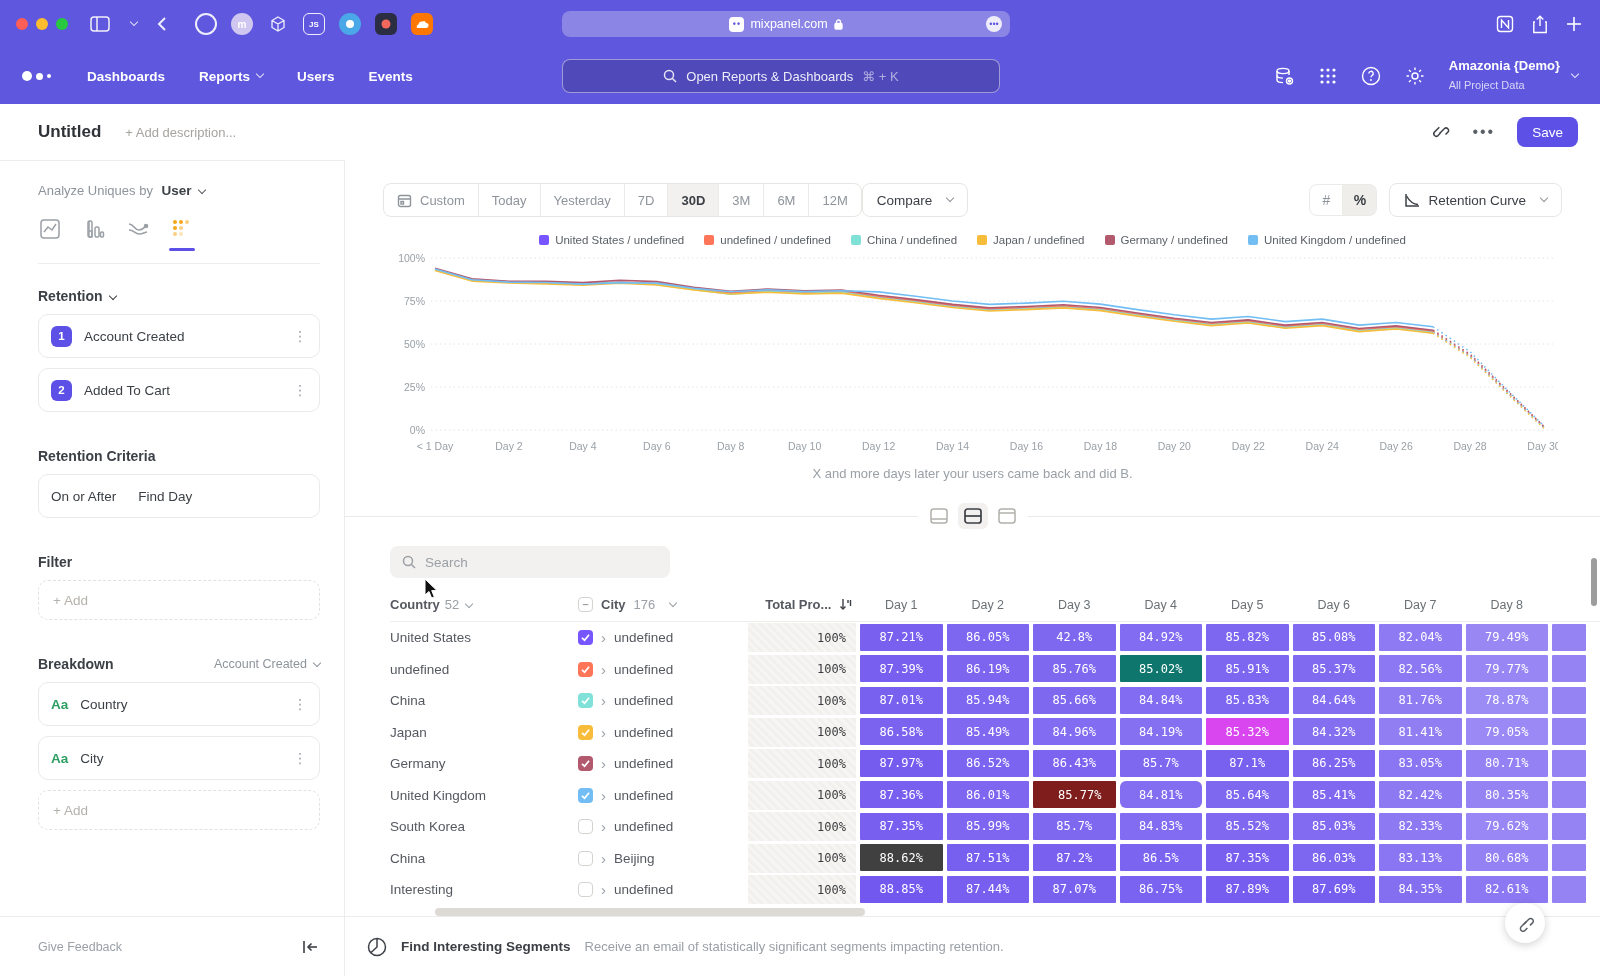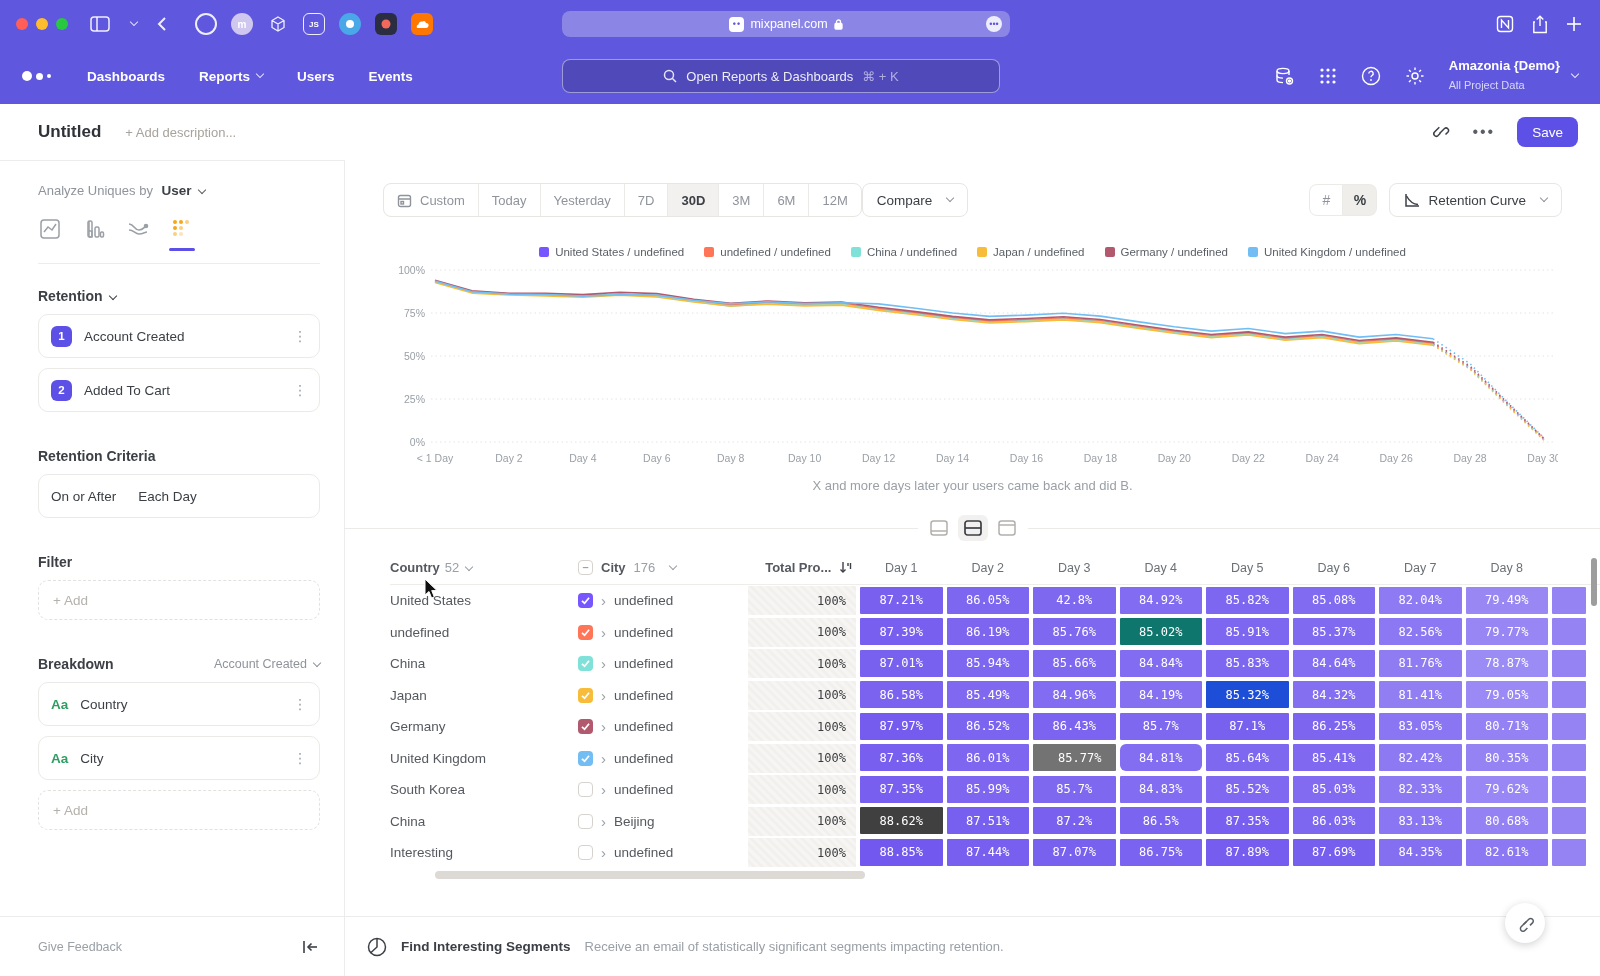--- a/index.html
+++ b/index.html
@@ -69,21 +69,21 @@
   .seg:last-child { border-right:none; }
   .seg.active { background:#f3f1ef; color:#3c4046; font-weight:bold; }
   .pill { display:flex; align-items:center; gap:8px; border:1px solid #e8e6e3; border-radius:8px; height:34px; padding:0 14px; font-size:13.5px; color:#3c4046; background:#fff; cursor:pointer; }
   .tb-right { display:flex; gap:12px; align-items:center; }
   .numpct { display:flex; border-radius:8px; overflow:hidden; background:#f6f4f2; }
   .numpct span { width:34px; height:32px; display:flex; align-items:center; justify-content:center; font-size:14px; cursor:pointer; }
   .numpct .n { color:#8f949b; background:#fff; border:1px solid #eceae7; border-radius:8px 0 0 8px; }
   .numpct .p { color:#3c4046; font-weight:bold; background:#f0eeeb; border:1px solid #eceae7; border-left:none; border-radius:0 8px 8px 0; }
 
   
-  .legend { display:flex; justify-content:center; gap:20px; margin-top:29px; }
+  .legend { display:flex; justify-content:center; gap:20px; margin-top:17px; }
   .leg-item { display:flex; align-items:center; gap:6px; font-size:11.5px; color:#5a5f66; }
   .leg-sw { width:10px; height:10px; border-radius:2px; }
   .chartbox { margin:4px 30px 0 38px; }
   .caption { text-align:center; color:#9aa0a6; font-size:13px; margin-top:6px; }
 
   
   .viewrow { position:relative; margin-top:22px; height:26px; }
   .viewrow .line { position:absolute; top:13px; left:0; right:0; border-top:1px solid #eceae7; }
   .views { position:absolute; left:50%; transform:translateX(-50%); top:0; display:flex; background:#fff; padding:0 6px; gap:4px; }
   .vbtn { width:30px; height:26px; border-radius:6px; display:flex; align-items:center; justify-content:center; cursor:pointer; color:#b3b0ab; }
@@ -349,21 +349,21 @@
     </div>
     <div class="card">
       <span class="badge">2</span>
       <span class="lbl">Added To Cart</span>
       <span class="kebab">⋮</span>
     </div>
 
     <div class="sect" style="margin-top:36px">Retention Criteria</div>
     <div class="card" style="gap:22px">
       <span style="font-size:13.5px;color:#3c4046">On or After</span>
-      <span style="font-size:13.5px;color:#3c4046">Each Day</span>
+      <span style="font-size:13.5px;color:#3c4046">Find Day</span>
     </div>
 
     <div class="sect" style="margin-top:36px">Filter</div>
     <div class="addcard">+ Add</div>
 
     <div class="sect row-between" style="margin-top:36px">
       <span>Breakdown</span>
       <span class="scope"><span>Account Created</span><span class="chev"></span></span>
     </div>
     <div class="card">
@@ -521,20 +521,27 @@
         </span>
         <span class="vbtn">
           <svg width="18" height="16" viewBox="0 0 18 16" fill="none" stroke="currentColor" stroke-width="1.5">
               <rect x="1" y="1" width="16" height="14" rx="2.5"></rect>
               <line x1="1" y1="5" x2="17" y2="5"></line>
             </svg>
         </span>
       </div>
     </div>
 
+    <div class="search">
+      <svg width="14" height="14" viewBox="0 0 14 14" fill="none" stroke="#9aa0a6" stroke-width="1.5">
+          <circle cx="6" cy="6" r="4.5"></circle>
+          <line x1="9.5" y1="9.5" x2="13" y2="13"></line>
+        </svg>
+      <span>Search</span>
+    </div>
 
     <div class="table">
       <div class="trow thead">
         <div style="font-weight:bold">
           <span>Country</span><span class="cnt">52</span><span class="chev" style="color:#9aa0a6"></span>
         </div>
         <div class="citycell" style="font-weight:bold">
           <span class="cb off" style="color:#9aa0a6;font-size:11px;line-height:1">–</span>
           <span>City</span>
             <span class="cnt" style="margin-left:0">176</span>
@@ -698,21 +705,21 @@
             <div class="dcell">
               <div class="dfill" style="background: rgb(128, 105, 240);">85.49%</div>
             </div>
             <div class="dcell">
               <div class="dfill" style="background: rgb(130, 108, 241);">84.96%</div>
             </div>
             <div class="dcell">
               <div class="dfill" style="background: rgb(133, 112, 241);">84.19%</div>
             </div>
             <div class="dcell">
-              <div class="dfill" style="background: #1d4ed8;">85.32%</div>
+              <div class="dfill" style="background: #d946ef;">85.32%</div>
             </div>
             <div class="dcell">
               <div class="dfill" style="background: rgb(133, 111, 241);">84.32%</div>
             </div>
             <div class="dcell">
               <div class="dfill" style="background: rgb(145, 126, 243);">81.41%</div>
             </div>
             <div class="dcell">
               <div class="dfill" style="background: rgb(155, 138, 245);">79.05%</div>
             </div>
@@ -772,21 +779,21 @@
               <span class="cname">undefined</span>
             </div>
             <div class="totalcell">100%</div>
             <div class="dcell">
               <div class="dfill" style="background: rgb(120, 95, 239);">87.36%</div>
             </div>
             <div class="dcell">
               <div class="dfill" style="background: rgb(126, 102, 240);">86.01%</div>
             </div>
             <div class="dcell">
-              <div class="dfill" style="background: #737373; padding-left: 11px;">85.77%</div>
+              <div class="dfill" style="background: #7f1d1d; padding-left: 11px;">85.77%</div>
             </div>
             <div class="dcell">
               <div class="dfill" style="background: rgb(131, 109, 241); border-radius: 6px;">84.81%</div>
             </div>
             <div class="dcell">
               <div class="dfill" style="background: rgb(127, 104, 240);">85.64%</div>
             </div>
             <div class="dcell">
               <div class="dfill" style="background: rgb(128, 105, 240);">85.41%</div>
             </div>

